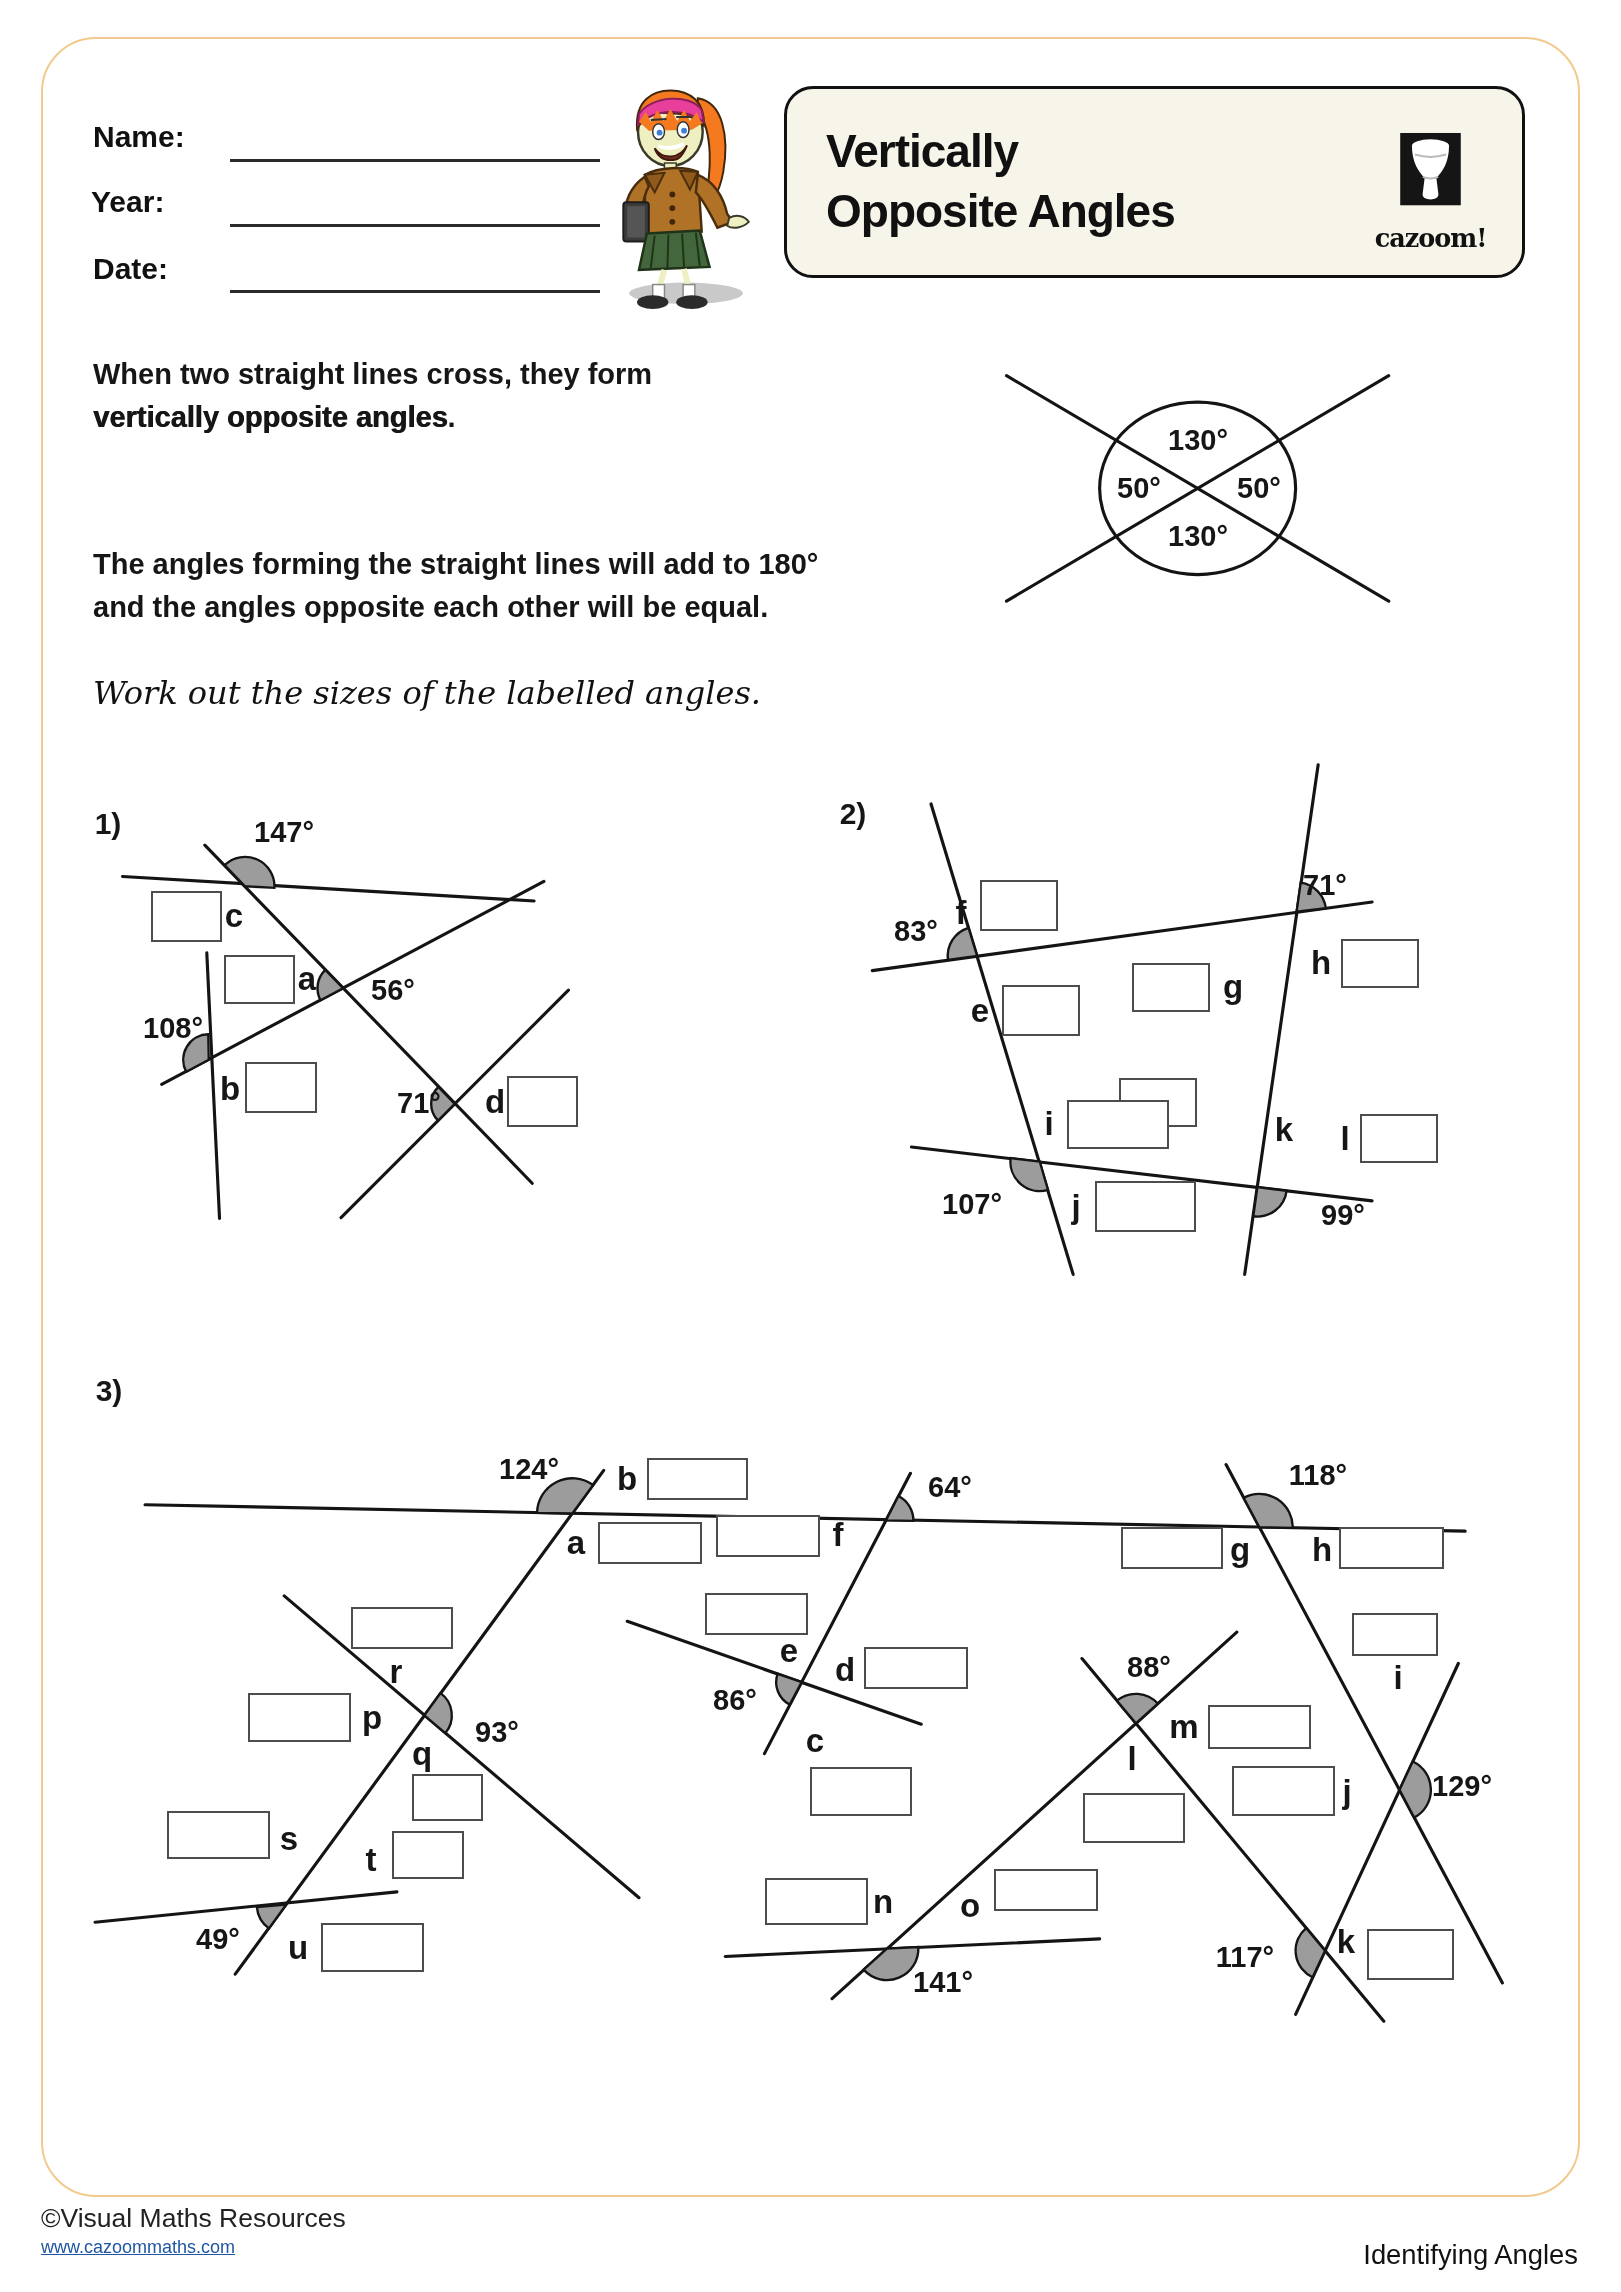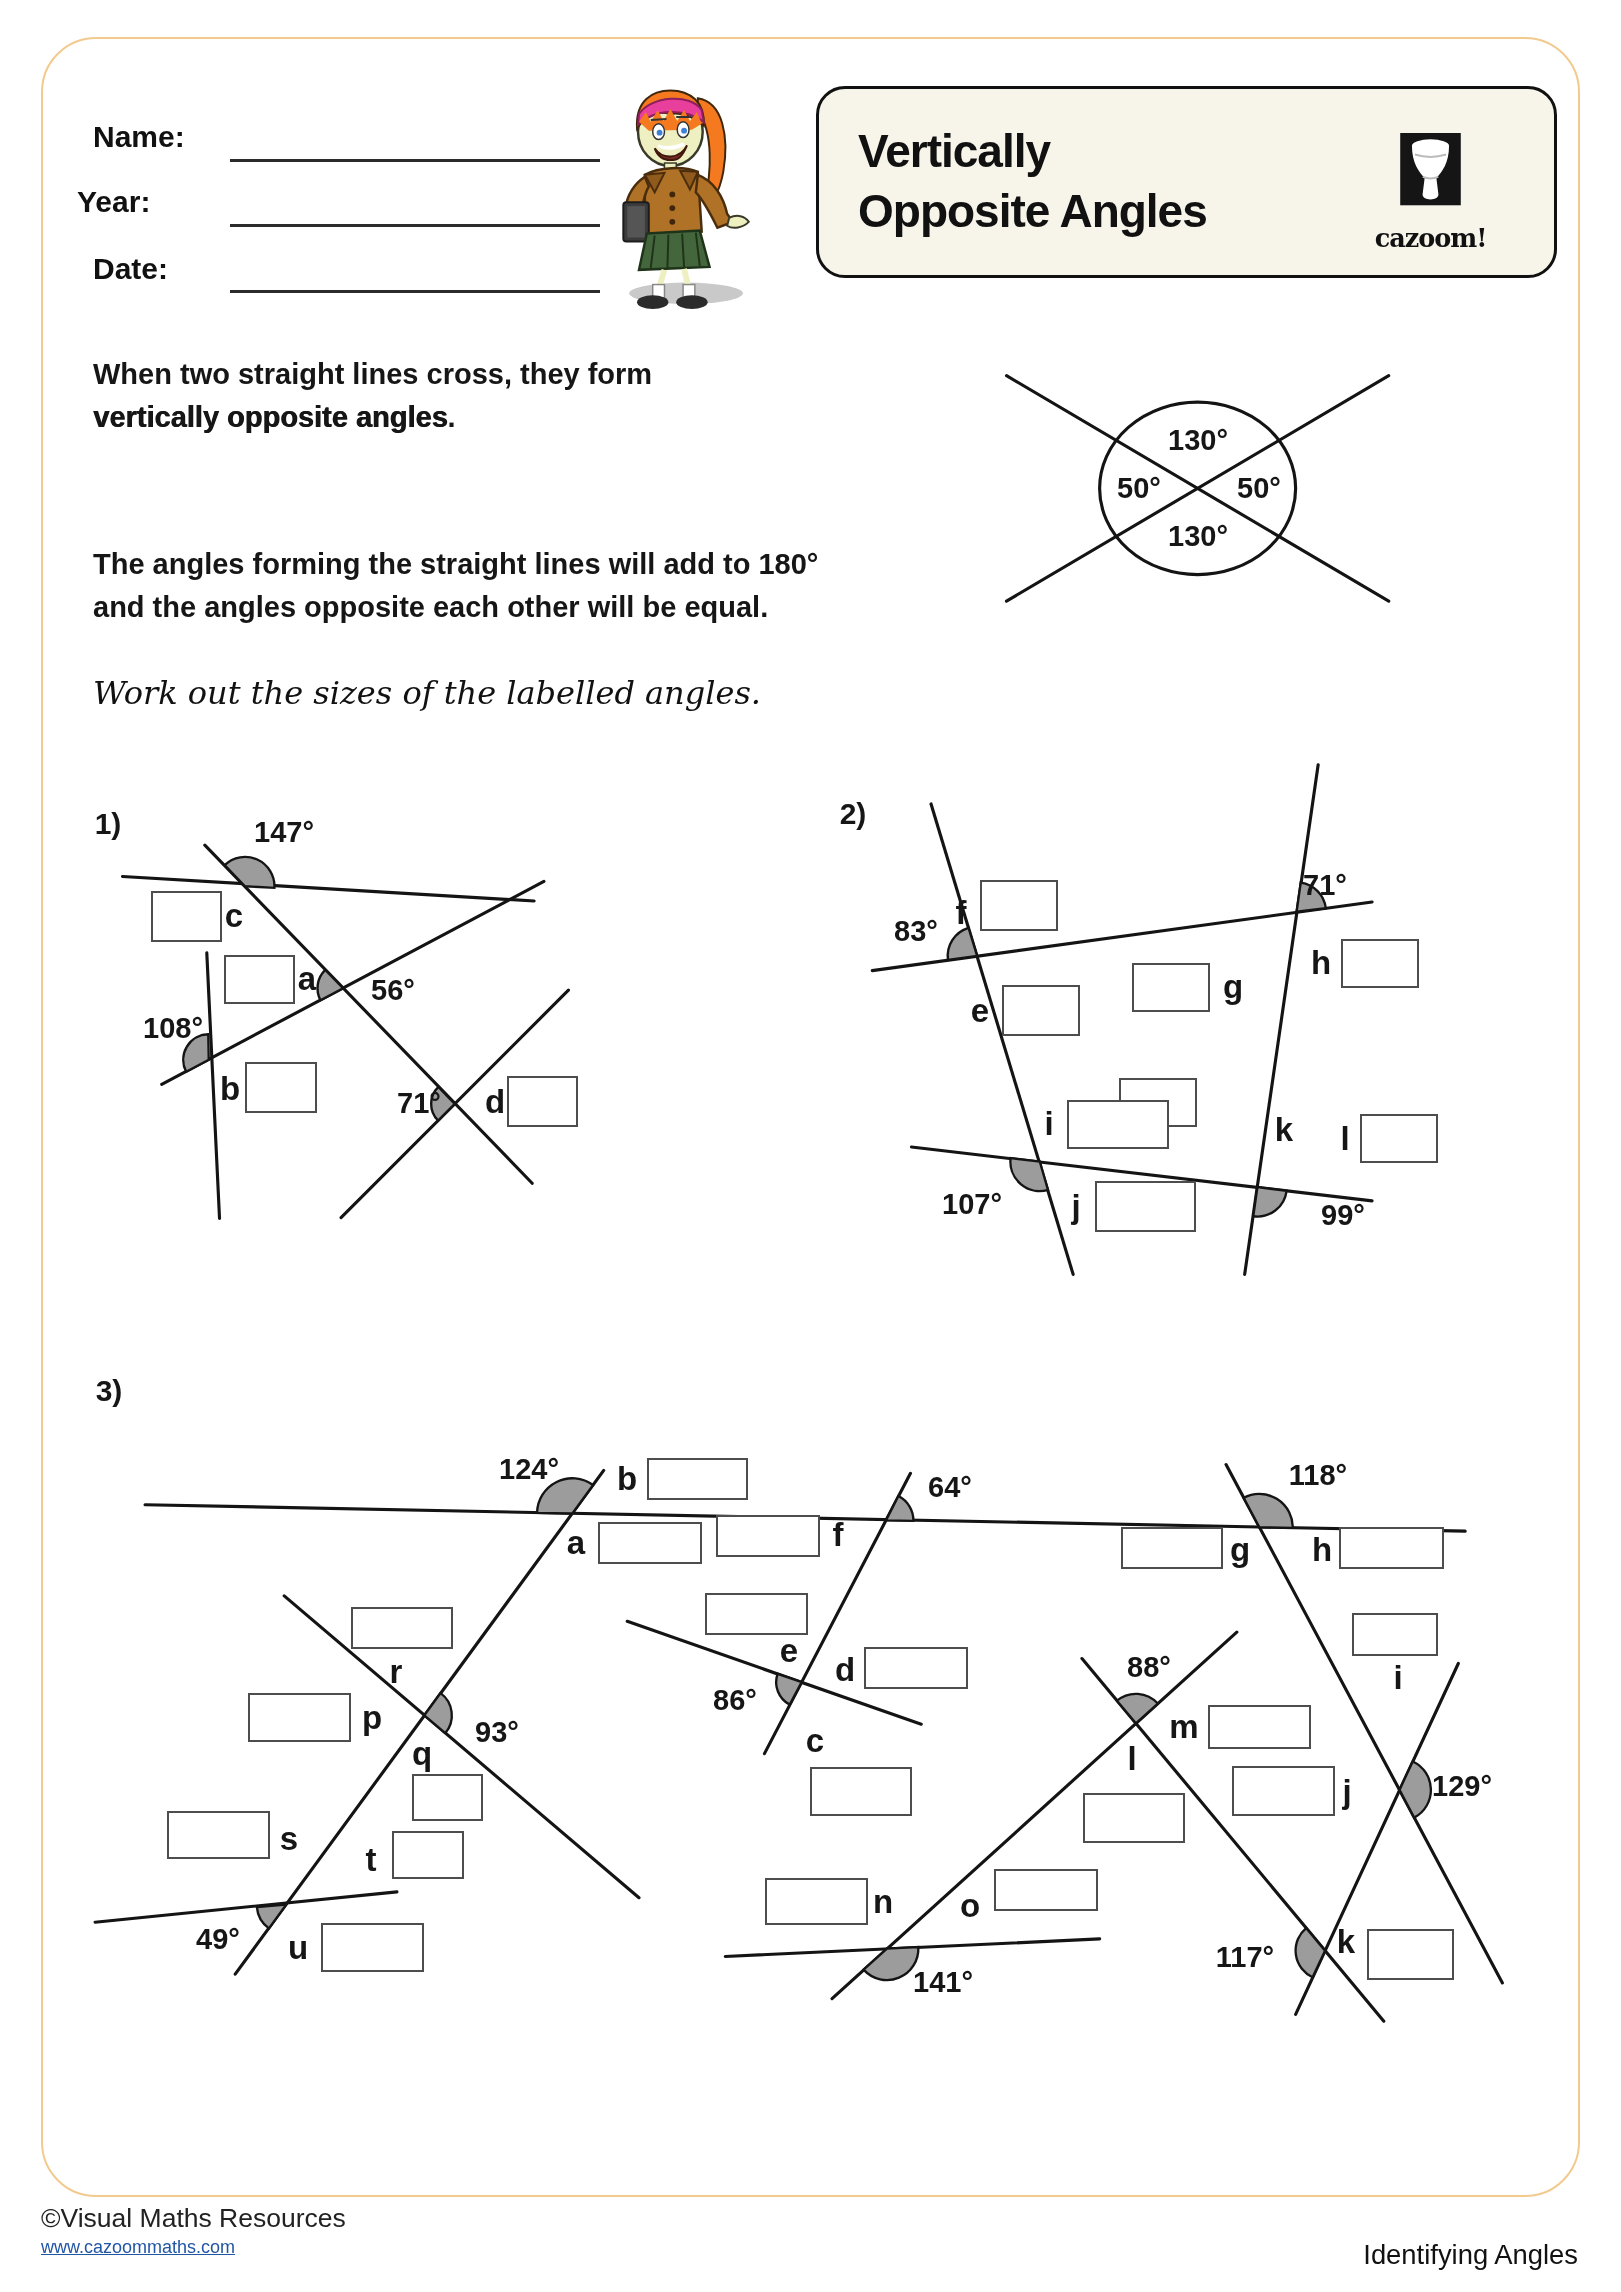--- a/index.html
+++ b/index.html
@@ -4,21 +4,21 @@
 <style>
   html,body{margin:0;padding:0;background:#ffffff;}
   .page{position:relative;width:1621px;height:2293px;background:#ffffff;overflow:hidden;
         font-family:"Liberation Sans",sans-serif;color:#1a1a1a;}
   .page-border{position:absolute;left:41px;top:37px;width:1535px;height:2156px;
         border:2.9px solid #f2ca8e;border-radius:55px;}
   .hdr-label{position:absolute;font-size:30px;font-weight:bold;color:#111;}
   .hdr-line{position:absolute;height:2.9px;background:#2b2b2b;}
   .title-box{position:absolute;left:784px;top:86px;width:741px;height:192px;
         background:#f7f4e9;border:3.9px solid #111;border-radius:29px;box-sizing:border-box;
-        display:flex;flex-direction:column;justify-content:center;padding-left:39px;margin-left:32px;}
+        display:flex;flex-direction:column;justify-content:center;padding-left:39px;}
   .title-box .t1,.title-box .t2{font-size:46px;font-weight:bold;color:#111;line-height:1.3;letter-spacing:-1px;}
   .logo-wrap{position:absolute;left:1367px;top:133px;width:127px;text-align:center;}
   .logo-text{font-family:"DejaVu Serif",serif;font-weight:bold;font-size:25.5px;color:#111;margin-top:2px;letter-spacing:-1px;}
   .intro{position:absolute;left:93px;width:863px;font-size:29px;font-weight:bold;color:#161616;line-height:43px;}
   .xb{text-shadow:0.7px 0 0 currentColor;}
   .instruction{position:absolute;left:93px;top:674px;font-family:"DejaVu Serif",serif;
         font-style:italic;font-size:32px;color:#111;}
   .lbl{position:absolute;transform:translate(-50%,-50%);font-weight:bold;color:#161616;white-space:nowrap;}
   .lbl.angle{font-size:29px;}
   .lbl.letter{font-size:33px;}
@@ -30,21 +30,21 @@
   .footer-topic{position:absolute;right:43px;top:2239px;font-size:27.4px;color:#111;}
 </style>
 </head>
 <body>
 
 <div class="page">
 
   <div class="page-border"></div>
 
   <div class="hdr-label" style="left:93px;top:120px;">Name:</div>
-  <div class="hdr-label" style="left:77px;top:185px;text-align:right;">Year:</div>
+  <div class="hdr-label" style="left:91px;top:185px;text-align:right;">Year:</div>
   <div class="hdr-label" style="left:93px;top:252px;">Date:</div>
   <div class="hdr-line" style="left:230px;top:159px;width:370px;"></div>
   <div class="hdr-line" style="left:230px;top:224px;width:370px;"></div>
   <div class="hdr-line" style="left:230px;top:290px;width:370px;"></div>
 
   <div class="title-box">
     <div class="t1">Vertically</div>
     <div class="t2">Opposite Angles</div>
   </div>
 

